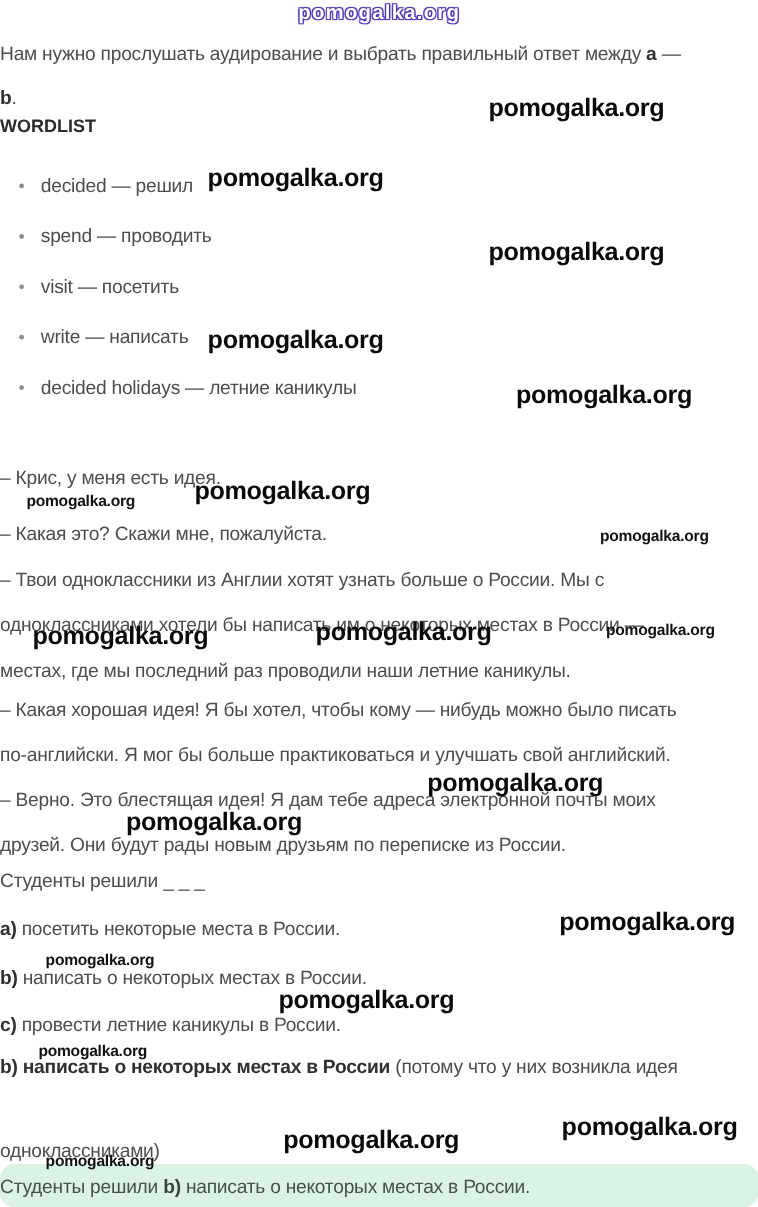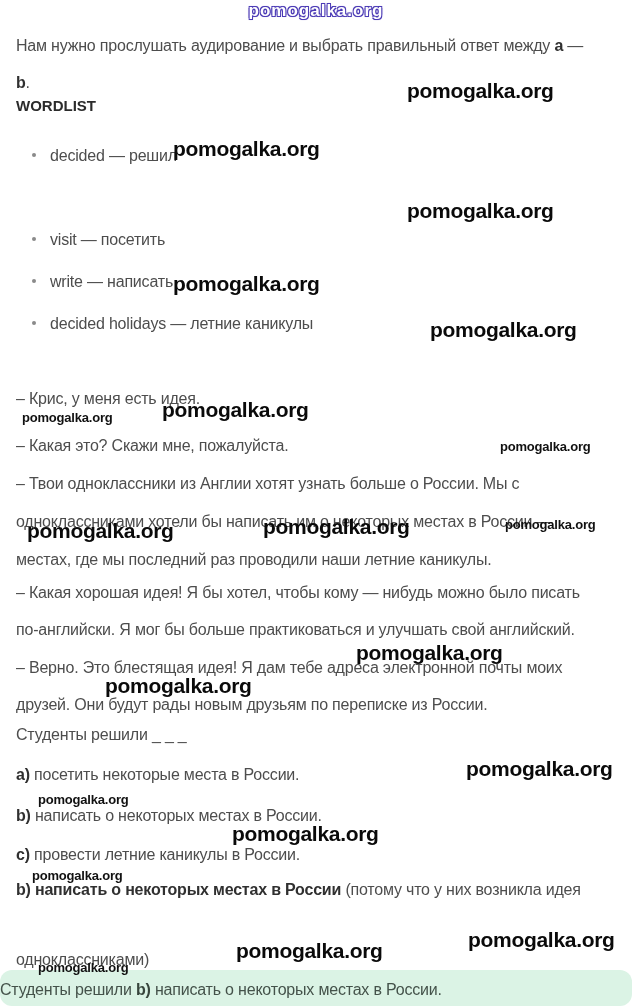--- a/index.html
+++ b/index.html
@@ -33,21 +33,21 @@
     position:absolute;top:1px;left:50%;transform:translateX(-50%);
     font-size:17px;font-weight:700;letter-spacing:1px;color:#ffffff;z-index:3;
     text-shadow:-1px -1px 0 #4b3ab5,1px -1px 0 #4b3ab5,-1px 1px 0 #4b3ab5,1px 1px 0 #4b3ab5,0 0 2px #4b3ab5;
     white-space:nowrap;line-height:20px;
   }
   .band{
     position:absolute;left:0;top:970px;width:632px;height:36px;background:#dbf3e5;z-index:1;border-radius:12px;
   }
   .band .line{position:absolute;top:10px;color:#44524a;}
   .band .line b{color:#37453c;}
-  .z2{z-index:2;margin-left:16px;}
+  .z2{z-index:2;}
 </style>
 </head>
 <body>
 
 <div id="canvas">
 
   <div class="wm-outline">pomogalka.org</div>
 
   <div class="wm" style="left:407px;top:79px">pomogalka.org</div>
   <div class="wm" style="left:173px;top:137px">pomogalka.org</div>
@@ -70,20 +70,21 @@
   <div class="wm-sm" style="left:38px;top:792px">pomogalka.org</div>
   <div class="wm-sm" style="left:32px;top:868px">pomogalka.org</div>
   <div class="wm-sm" style="left:38px;top:960px">pomogalka.org</div>
 
   <div class="line z2" style="top:36px"><span>Нам нужно прослушать аудирование и выбрать правильный ответ между </span><b>a</b><span> —</span></div>
   <div class="line z2" style="top:73px"><b>b</b><span>.</span></div>
 
   <div class="heading z2" style="top:97px">WORDLIST</div>
 
   <div class="line li z2" style="top:146px"><span class="dot"></span><span>decided — решил</span></div>
+  <div class="line li z2" style="top:188px"><span class="dot"></span><span>spend — проводить</span></div>
   <div class="line li z2" style="top:230px"><span class="dot"></span><span>visit — посетить</span></div>
   <div class="line li z2" style="top:272px"><span class="dot"></span><span>write — написать</span></div>
   <div class="line li z2" style="top:314px"><span class="dot"></span><span>decided holidays — летние каникулы</span></div>
 
   <div class="line z2" style="top:389px">– Крис, у меня есть идея.</div>
   <div class="line z2" style="top:436px">– Какая это? Скажи мне, пожалуйста.</div>
   <div class="line z2" style="top:474px">– Твои одноклассники из Англии хотят узнать больше о России. Мы с</div>
   <div class="line z2" style="top:512px">одноклассниками хотели бы написать им о некоторых местах в России —</div>
   <div class="line z2" style="top:550px">местах, где мы последний раз проводили наши летние каникулы.</div>
   <div class="line z2" style="top:583px">– Какая хорошая идея! Я бы хотел, чтобы кому — нибудь можно было писать</div>

